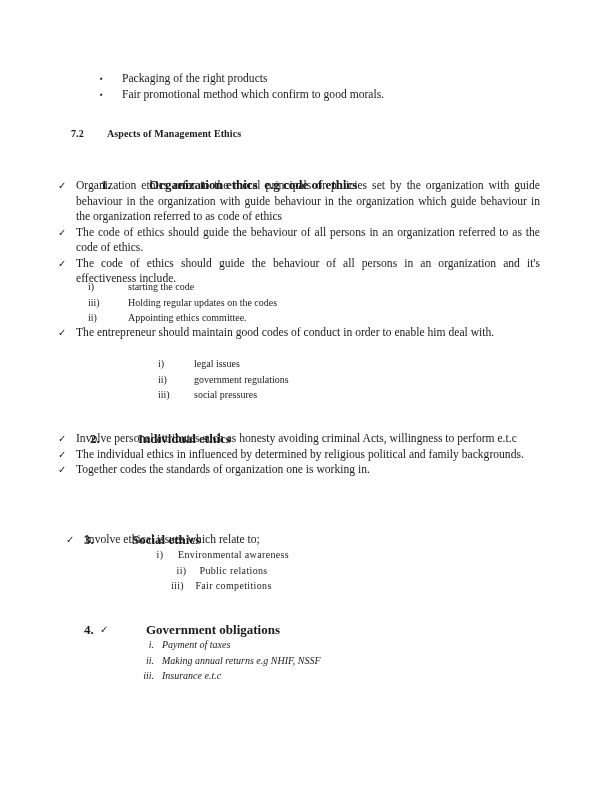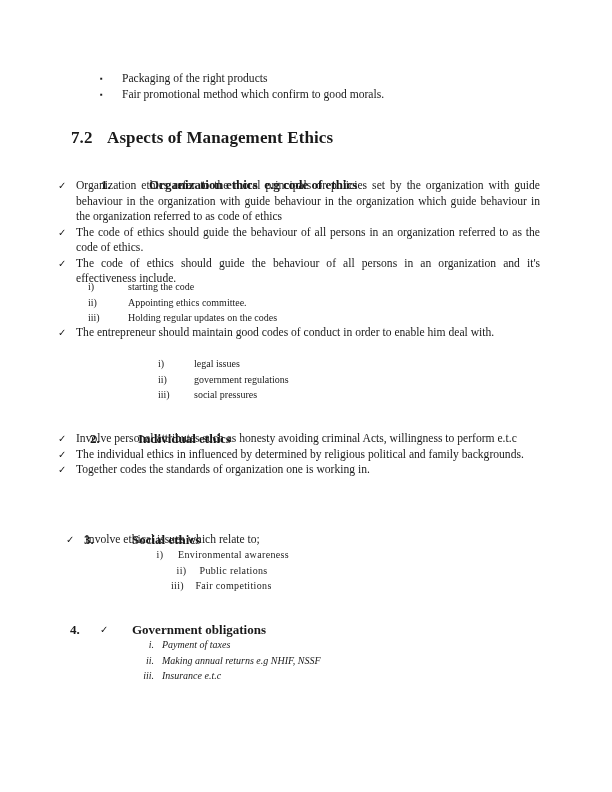--- a/index.html
+++ b/index.html
@@ -43,21 +43,21 @@
     line-height: 15.6px;
     color: #1a1a1a;
   }
 
   
   .h-section {
     position: absolute;
     left: 71px;
     top: 128px;
     font-weight: bold;
-    font-size: 17px;
+    font-size: 10px;
     letter-spacing: 0.1px;
   }
   .h-section .num { display: inline-block; width: 36px; }
 
   
   .h-sub {
     position: absolute;
     font-weight: bold;
     font-size: 13px;
     white-space: pre;
@@ -139,24 +139,24 @@
       <span class="chk-mark">✓</span>
       <span>The code of ethics should guide the behaviour of all persons in an organization and it's effectiveness include.</span>
     </div>
   </div>
 
   <div class="rom-list" style="left:88px; top:279px;">
     <div class="rom-item">
       <span class="rn">i)</span><span>starting the code</span>
     </div>
     <div class="rom-item">
+      <span class="rn">iii)</span><span>Holding regular updates on the codes</span>
+    </div>
+    <div class="rom-item">
       <span class="rn">ii)</span><span>Appointing ethics committee.</span>
-    </div>
-    <div class="rom-item">
-      <span class="rn">iii)</span><span>Holding regular updates on the codes</span>
     </div>
   </div>
 
   <div class="chk-block" style="left:58px; top:325px; width:482px;">
     <div class="chk-item">
       <span class="chk-mark">✓</span>
       <span>The entrepreneur should maintain good codes of conduct in order to enable him deal with.</span>
     </div>
   </div>
 
@@ -207,21 +207,21 @@
       <span class="rn" style="width:36px;">i)</span><span>Environmental  awareness</span>
     </div>
     <div class="rom-item spaced">
       <span class="rn" style="width:36px;">ii)</span><span>Public relations</span>
     </div>
     <div class="rom-item spaced">
       <span class="rn" style="width:36px;">iii)</span><span>Fair  competitions</span>
     </div>
   </div>
 
-  <div class="h-sub" style="left:57px; top:606px;">
+  <div class="h-sub" style="left:71px; top:606px;">
     <span class="num" style="width:62px;">4.</span><span>Government obligations</span>
   </div>
 
   <div class="chk-block" style="left:100px; top:622px; width:440px;">
     <div class="chk-item nojust" style="padding-left:18px;">
       <span class="chk-mark">✓</span>
     </div>
   </div>
 
   <div class="rom-list" style="left:128px; top:637px;font-style:italic;">

